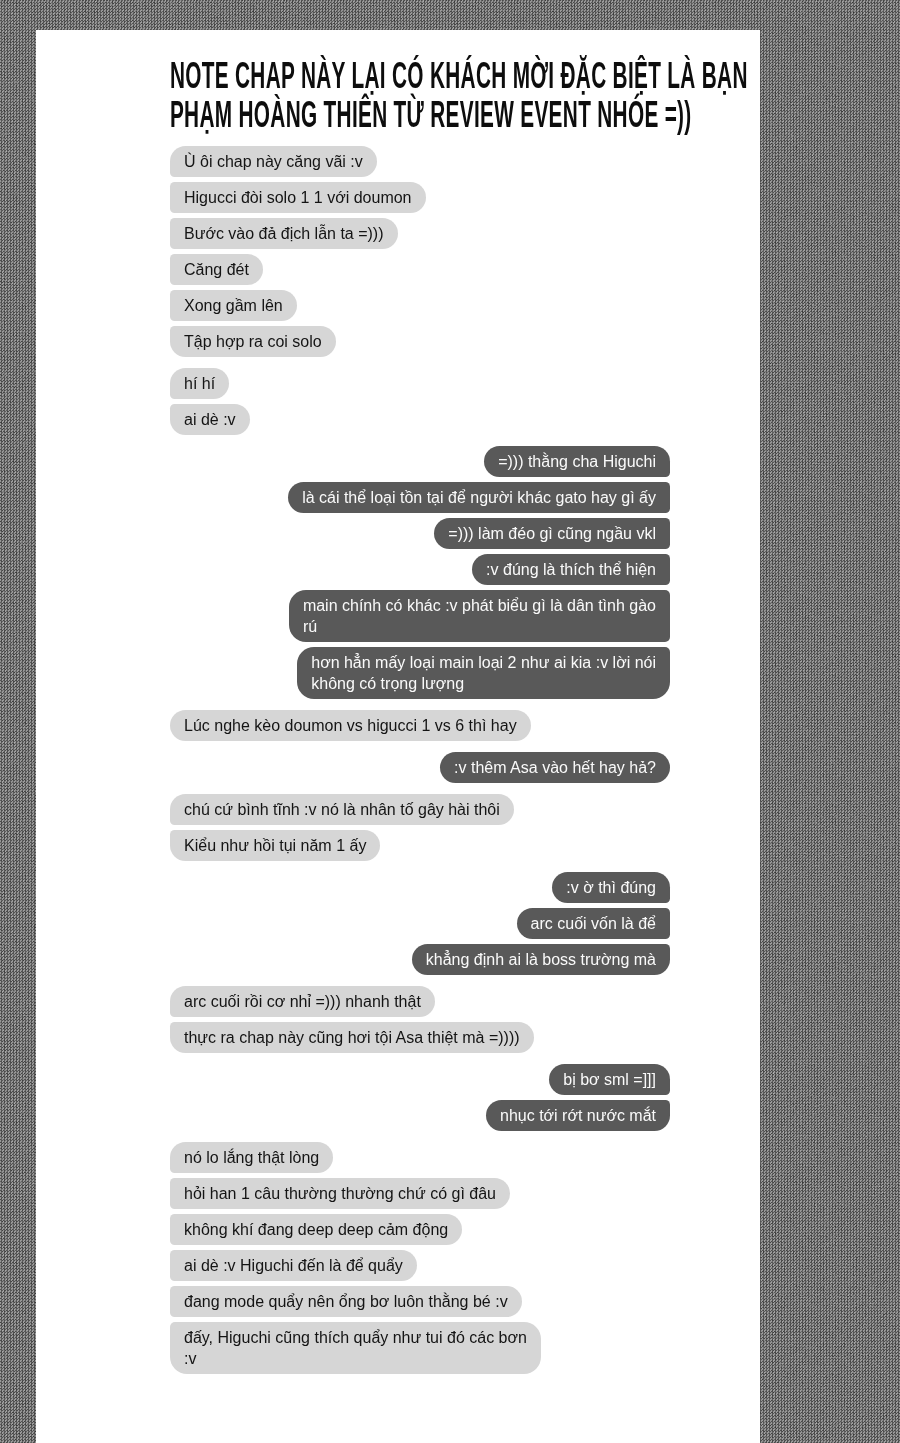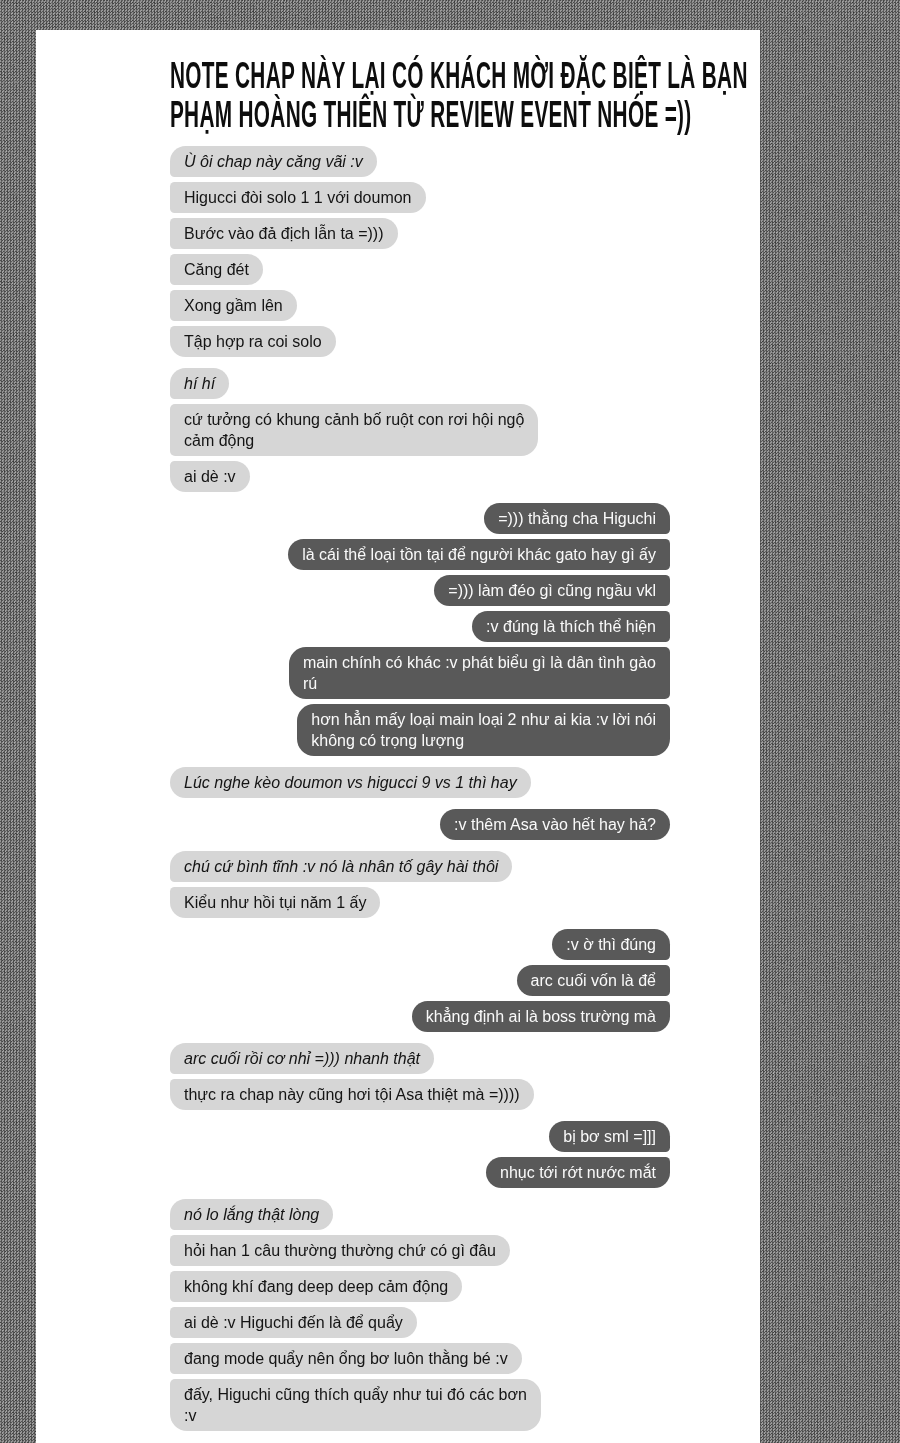--- a/index.html
+++ b/index.html
@@ -44,21 +44,21 @@
     line-height:21px;
     white-space:pre-line;
     box-sizing:border-box;
   }
   .bubble.left{
     align-self:flex-start;
     background:var(--left-bubble,#d6d6d6);
     color:var(--left-text,#141414);
     border-radius:5px 17px 17px 5px;
   }
-  .bubble.left.first{border-top-left-radius:17px;font-style:italic;}
+  .bubble.left.first{border-top-left-radius:17px;}
   .bubble.left.last{border-bottom-left-radius:17px;}
   .bubble.right{
     align-self:flex-end;
     background:var(--right-bubble,#595959);
     color:var(--right-text,#fafafa);
     border-radius:17px 5px 5px 17px;
   }
   .bubble.right.first{border-top-right-radius:17px;}
   .bubble.right.last{border-bottom-right-radius:17px;}
   .bubble.new-turn{margin-top:6px;}
@@ -87,32 +87,30 @@
     </div>
 
     <div class="chat" id="chat">
         <div class="bubble left first">Ù ôi chap này căng vãi :v</div>
         <div class="bubble left">Higucci đòi solo 1 1 với doumon</div>
         <div class="bubble left">Bước vào đả địch lẫn ta =)))</div>
         <div class="bubble left">Căng đét</div>
         <div class="bubble left">Xong gầm lên</div>
         <div class="bubble left last">Tập hợp ra coi solo</div>
         <div class="bubble left first new-turn">hí hí</div>
-        <div class="bubble left">cứ tưởng có khung cảnh bố ruột con rơi hội ngộ
-cảm động</div>
         <div class="bubble left last">ai dè :v</div>
         <div class="bubble right first new-turn">=))) thằng cha Higuchi</div>
         <div class="bubble right">là cái thể loại tồn tại để người khác gato hay gì ấy</div>
         <div class="bubble right">=))) làm đéo gì cũng ngầu vkl</div>
         <div class="bubble right">:v đúng là thích thể hiện</div>
         <div class="bubble right">main chính có khác :v phát biểu gì là dân tình gào
 rú</div>
         <div class="bubble right last">hơn hẳn mấy loại main loại 2 như ai kia :v lời nói
 không có trọng lượng</div>
-        <div class="bubble left first last new-turn">Lúc nghe kèo doumon vs higucci 9 vs 1 thì hay</div>
+        <div class="bubble left first last new-turn">Lúc nghe kèo doumon vs higucci 1 vs 6 thì hay</div>
         <div class="bubble right first last new-turn">:v thêm Asa vào hết hay hả?</div>
         <div class="bubble left first new-turn">chú cứ bình tĩnh :v nó là nhân tố gây hài thôi</div>
         <div class="bubble left last">Kiểu như hồi tụi năm 1 ấy</div>
         <div class="bubble right first new-turn">:v ờ thì đúng</div>
         <div class="bubble right">arc cuối vốn là để</div>
         <div class="bubble right last">khẳng định ai là boss trường mà</div>
         <div class="bubble left first new-turn">arc cuối rồi cơ nhỉ =))) nhanh thật</div>
         <div class="bubble left last">thực ra chap này cũng hơi tội Asa thiệt mà =))))</div>
         <div class="bubble right first new-turn">bị bơ sml =]]]</div>
         <div class="bubble right last">nhục tới rớt nước mắt</div>

